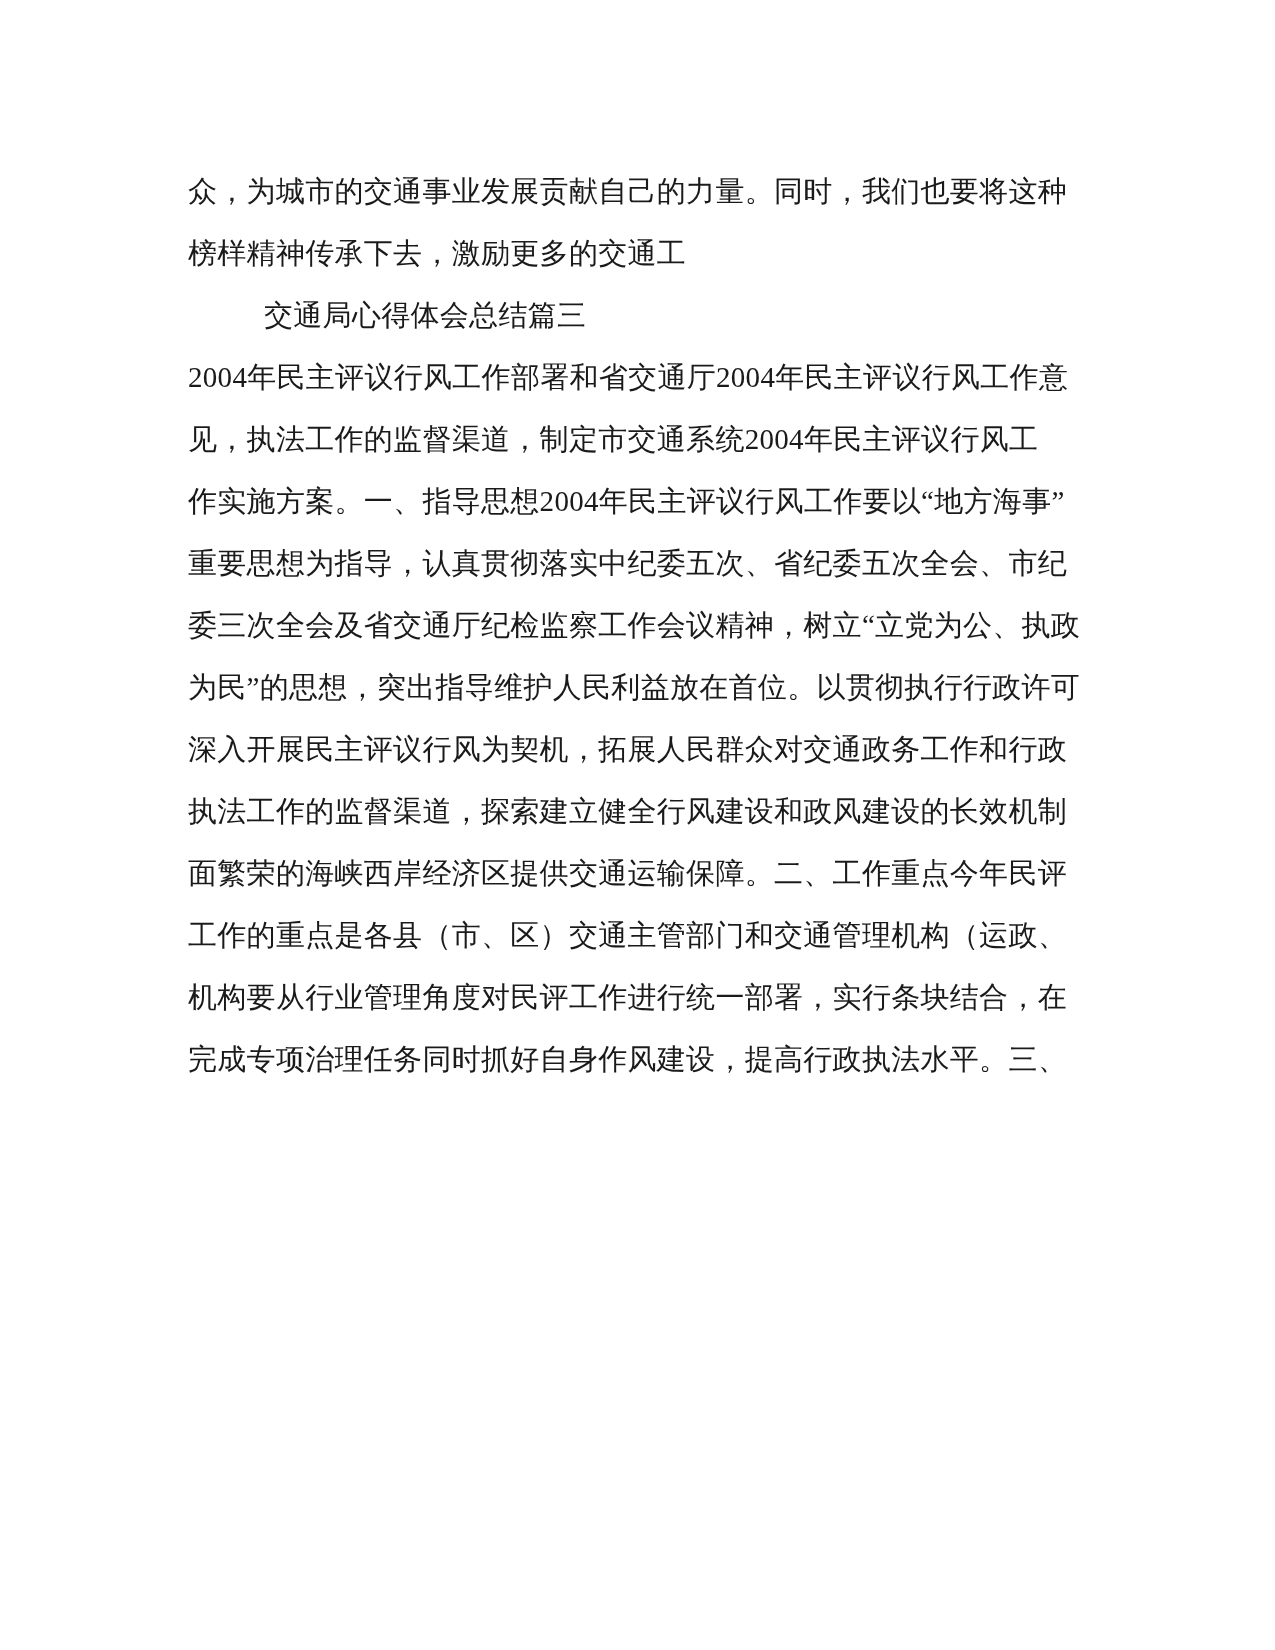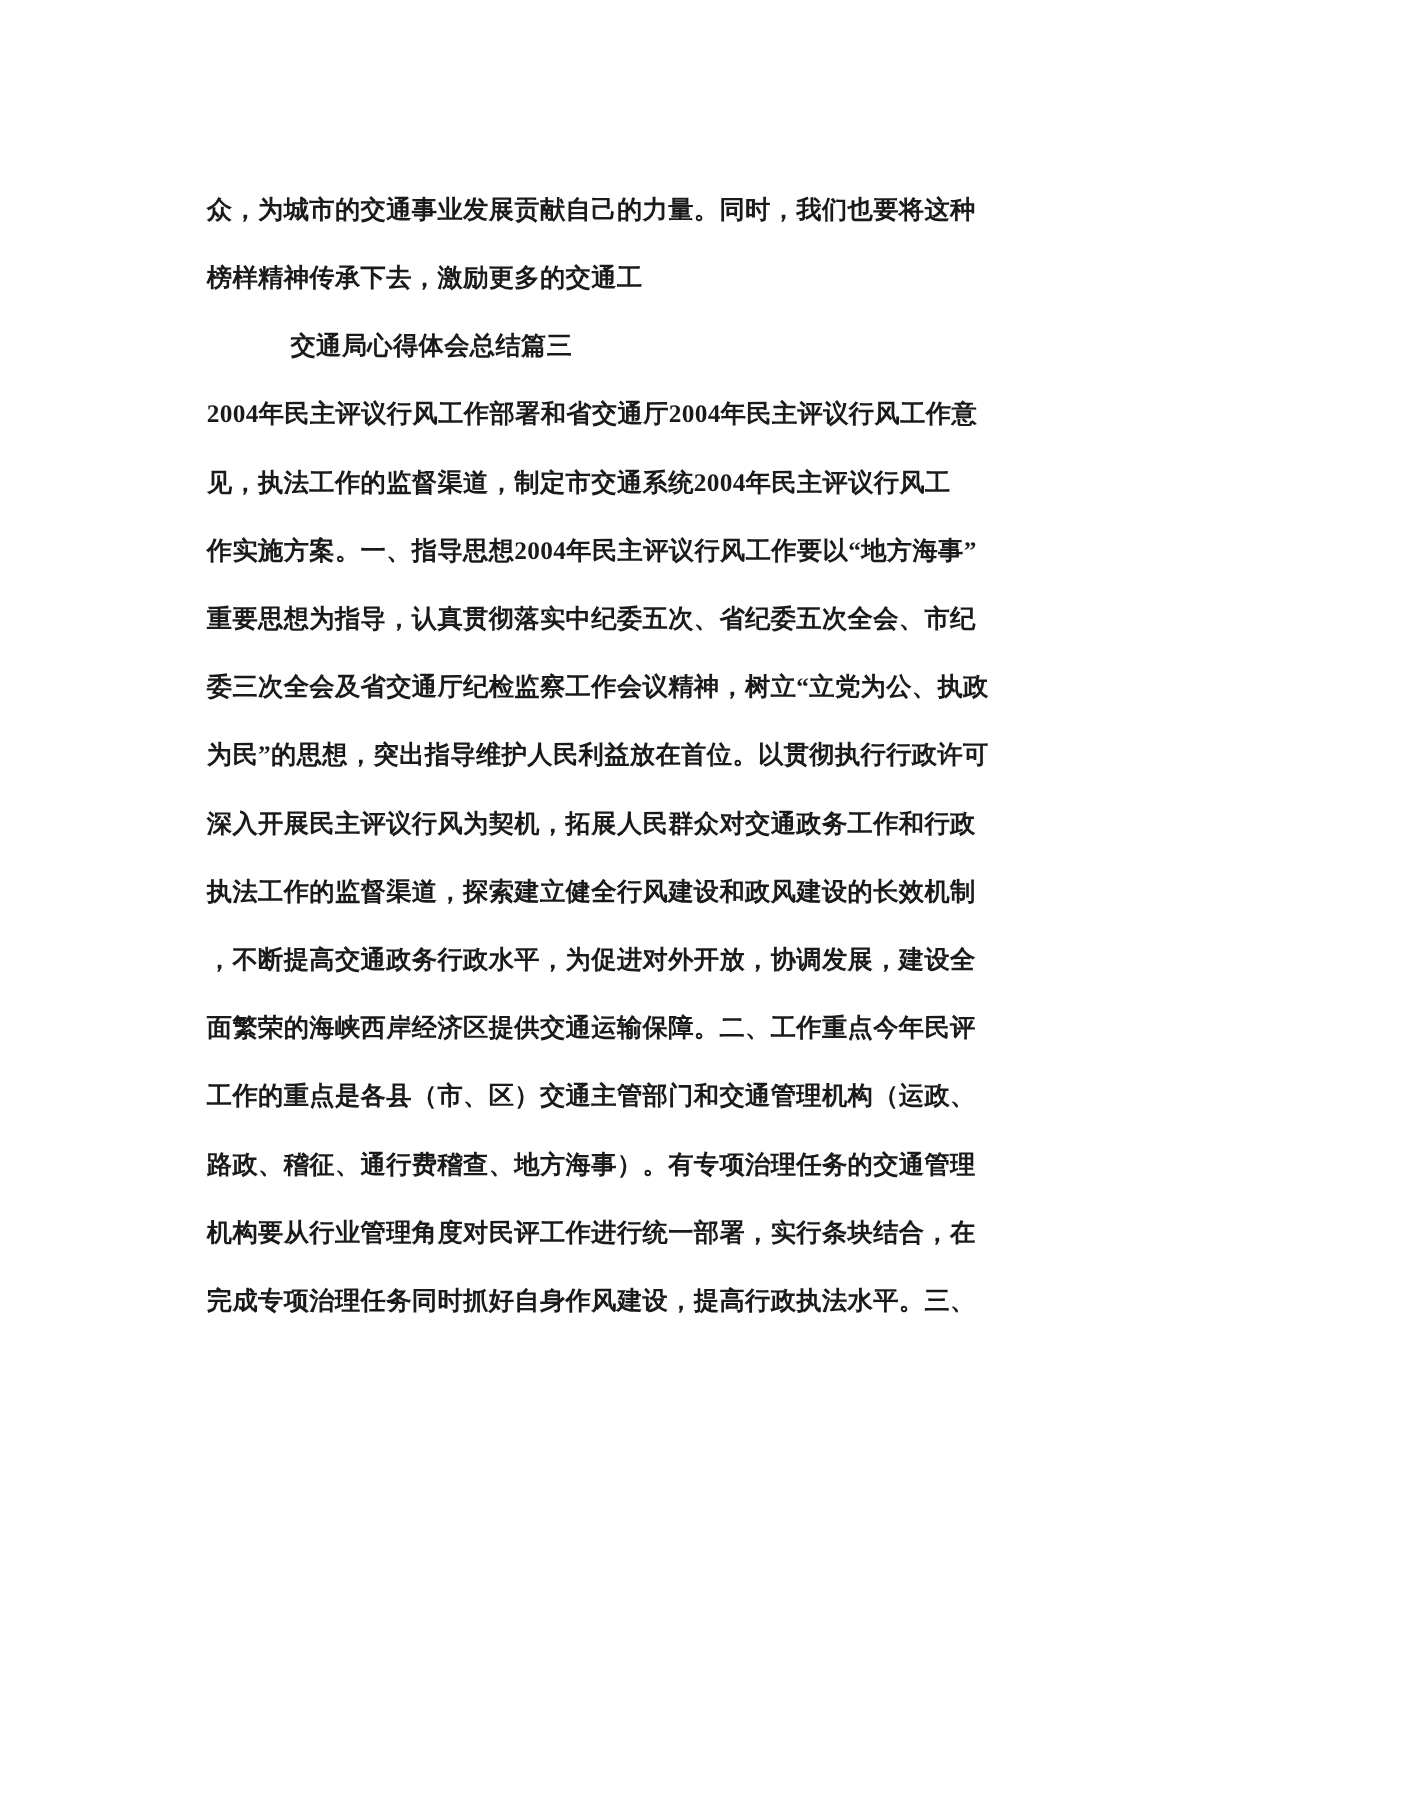--- a/index.html
+++ b/index.html
@@ -21,25 +21,25 @@
   }
   .text-block {
     position: absolute;
     left: 188px;
     top: 160px;
     width: 885px;
   }
   .line {
     height: 62px;
     line-height: 62px;
-    font-size: 23px;
+    font-size: 29px;
     color: var(--text-color);
     white-space: nowrap;
     letter-spacing: 0.3px;
-    font-weight: 700;
+    font-weight: 400;
   }
   .line.indent {
     padding-left: 76px;
   }
 </style>
 </head>
 <body>
 
 <div class="page">
   <div class="text-block">
@@ -47,20 +47,18 @@
     <div class="line">榜样精神传承下去，激励更多的交通工</div>
     <div class="line indent">交通局心得体会总结篇三</div>
     <div class="line">2004年民主评议行风工作部署和省交通厅2004年民主评议行风工作意</div>
     <div class="line">见，执法工作的监督渠道，制定市交通系统2004年民主评议行风工</div>
     <div class="line">作实施方案。一、指导思想2004年民主评议行风工作要以“地方海事”</div>
     <div class="line">重要思想为指导，认真贯彻落实中纪委五次、省纪委五次全会、市纪</div>
     <div class="line">委三次全会及省交通厅纪检监察工作会议精神，树立“立党为公、执政</div>
     <div class="line">为民”的思想，突出指导维护人民利益放在首位。以贯彻执行行政许可</div>
     <div class="line">深入开展民主评议行风为契机，拓展人民群众对交通政务工作和行政</div>
     <div class="line">执法工作的监督渠道，探索建立健全行风建设和政风建设的长效机制</div>
-    <div class="line">，不断提高交通政务行政水平，为促进对外开放，协调发展，建设全</div>
     <div class="line">面繁荣的海峡西岸经济区提供交通运输保障。二、工作重点今年民评</div>
     <div class="line">工作的重点是各县（市、区）交通主管部门和交通管理机构（运政、</div>
-    <div class="line">路政、稽征、通行费稽查、地方海事）。有专项治理任务的交通管理</div>
     <div class="line">机构要从行业管理角度对民评工作进行统一部署，实行条块结合，在</div>
     <div class="line">完成专项治理任务同时抓好自身作风建设，提高行政执法水平。三、</div>
   </div>
 </div>
 
 </body></html>

